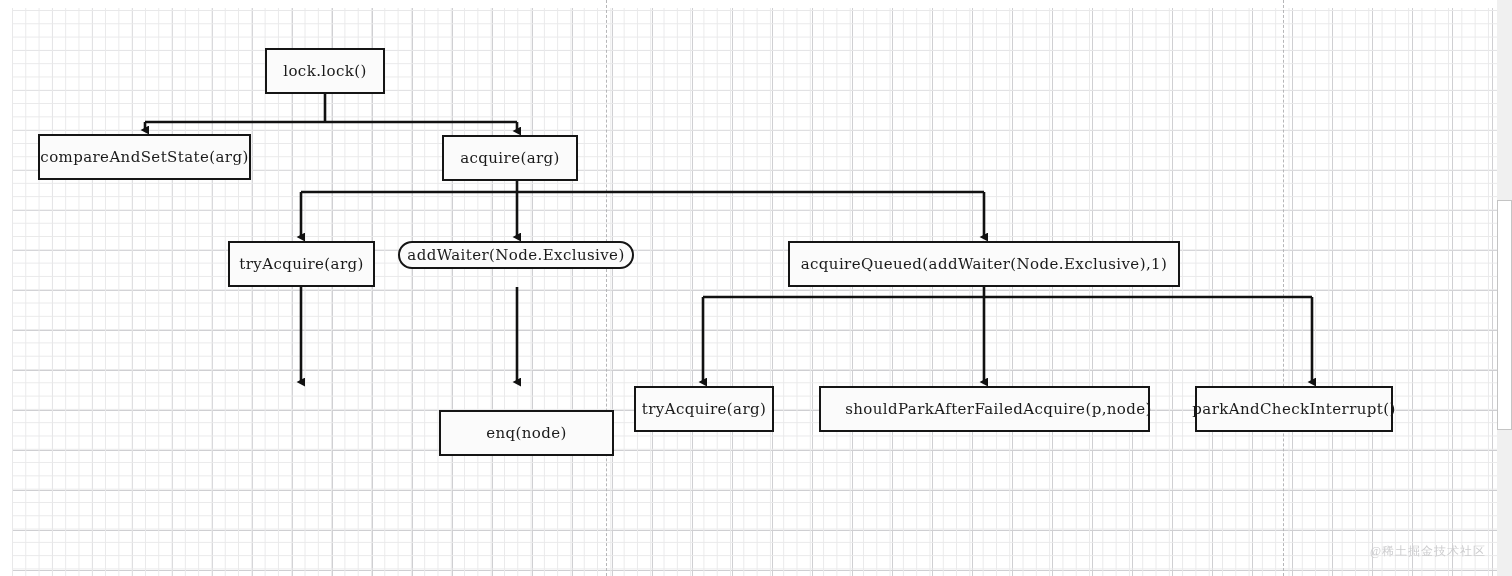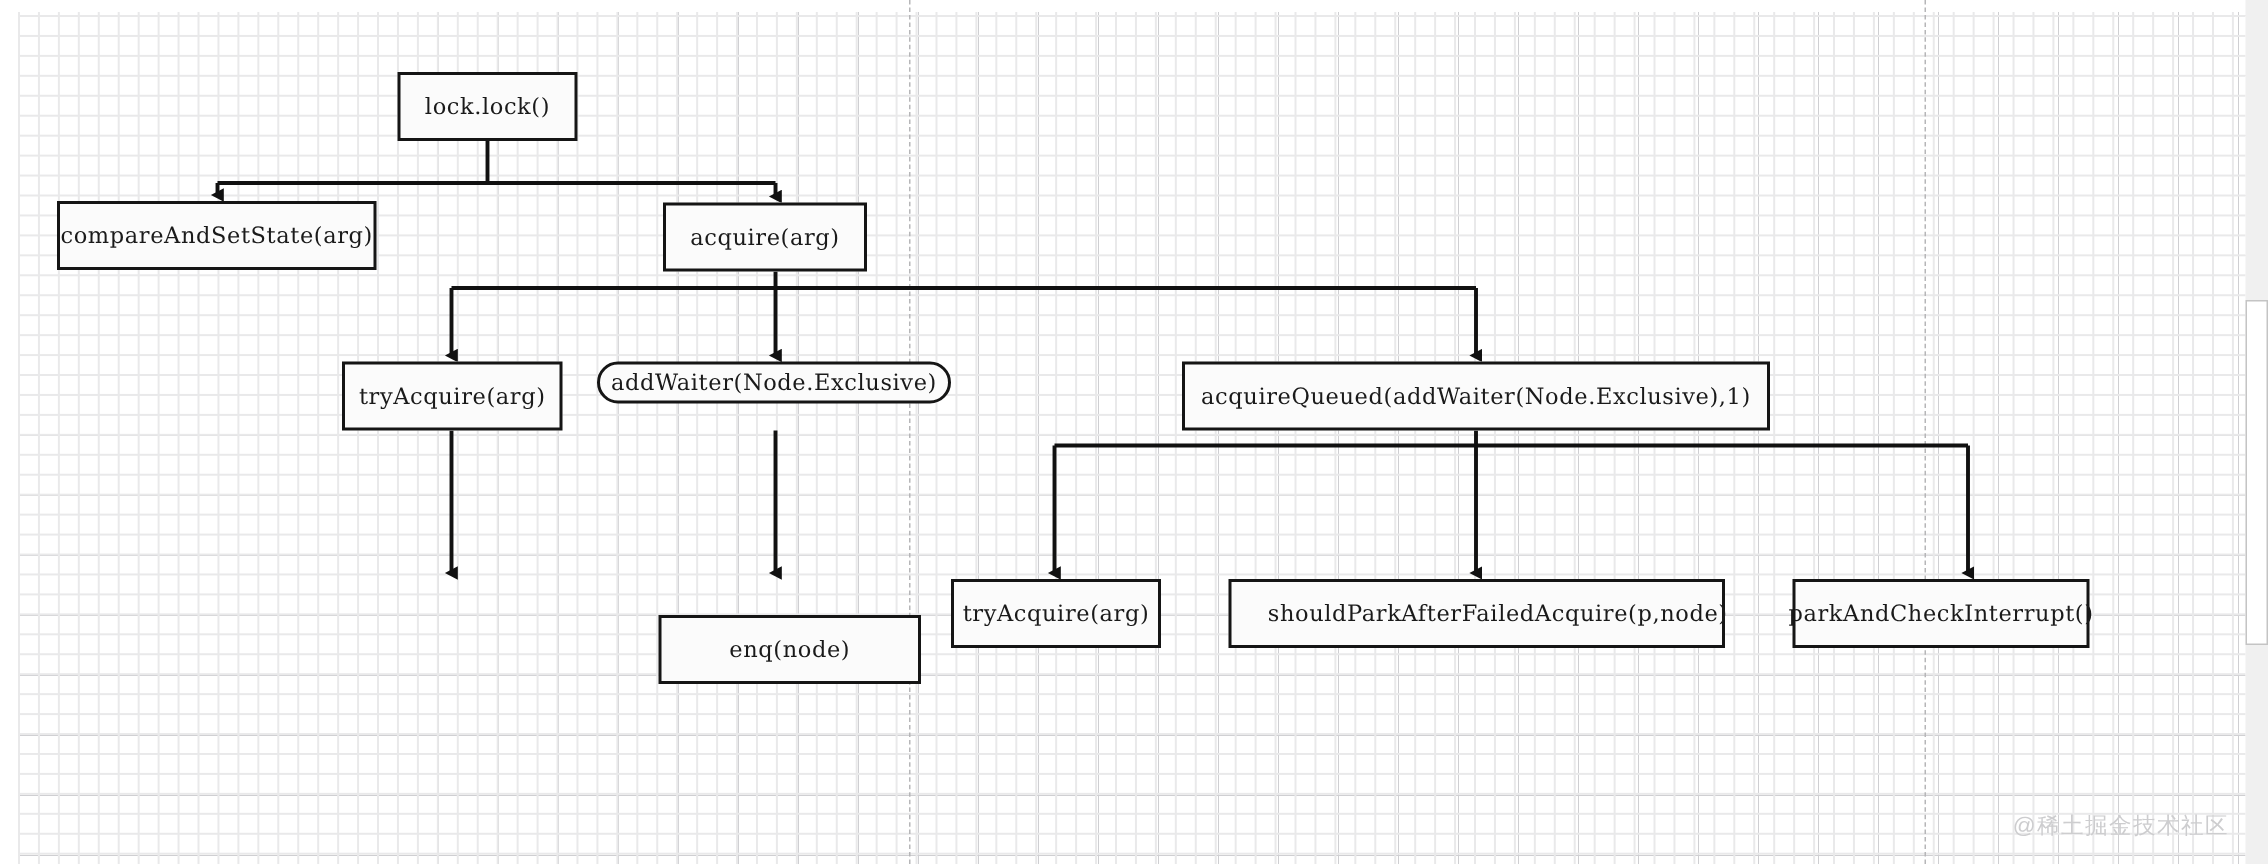--- a/index.html
+++ b/index.html
@@ -99,22 +99,22 @@
     font-family: "DejaVu Serif", "Liberation Serif", serif;
     font-size: 15px;
     line-height: 1;
   }
 
   
   #watermark {
     position: absolute;
     right: 26px;
     bottom: 16px;
-    font-family: Liberation Sans, sans-serif;
-    font-size: 15px;
+    font-family: Liberation Serif, serif;
+    font-size: 12px;
     color: #cdcdcf;
     letter-spacing: 1px;
     user-select: none;
   }
 </style>
 </head>
 <body>
 
 <div id="canvas">
 

